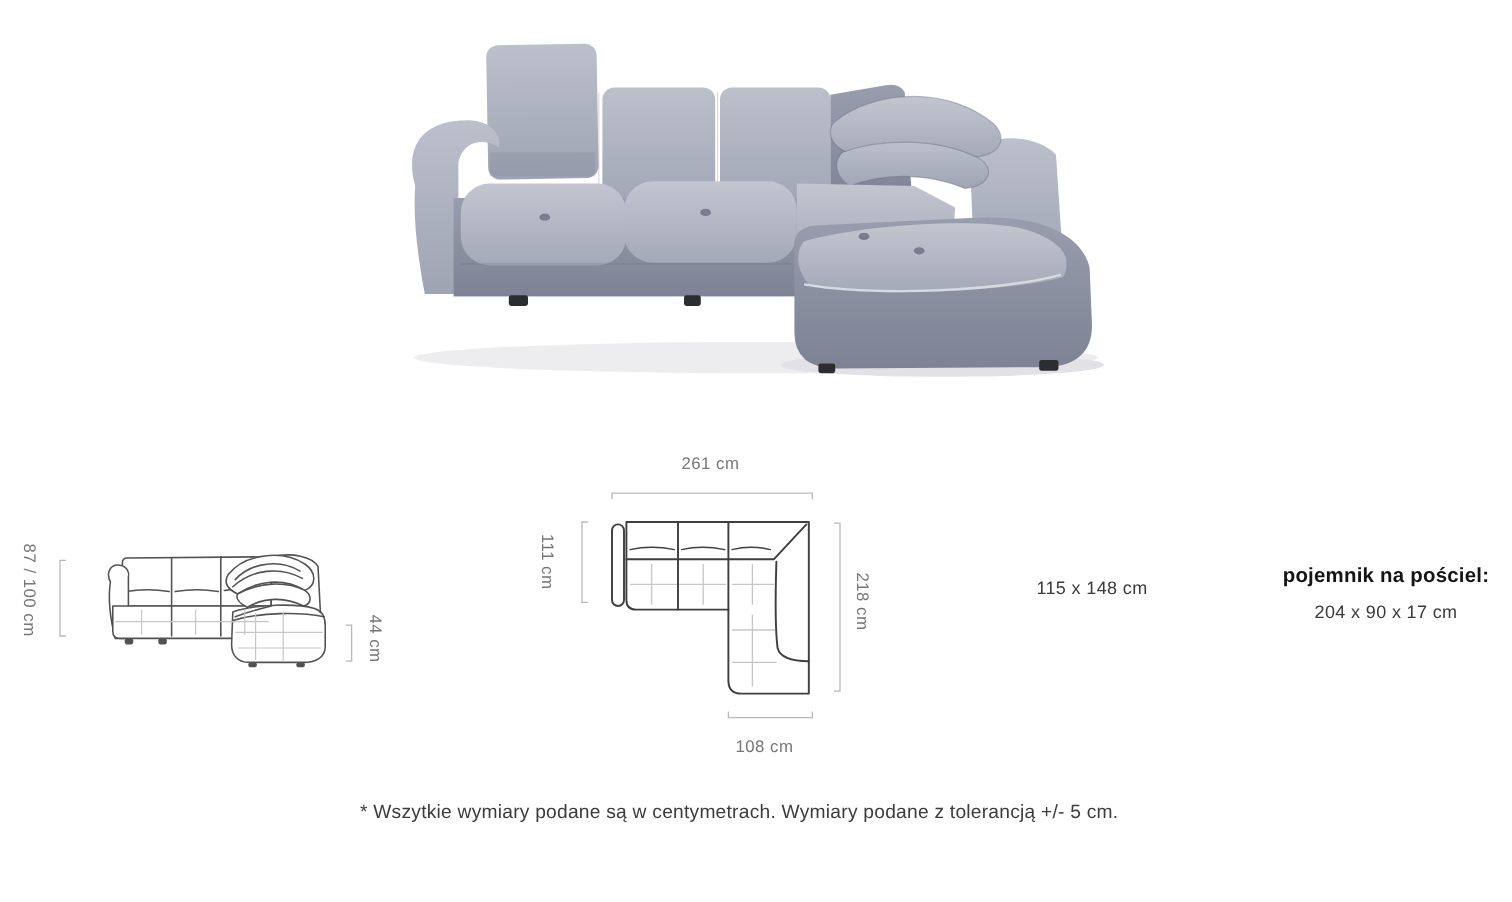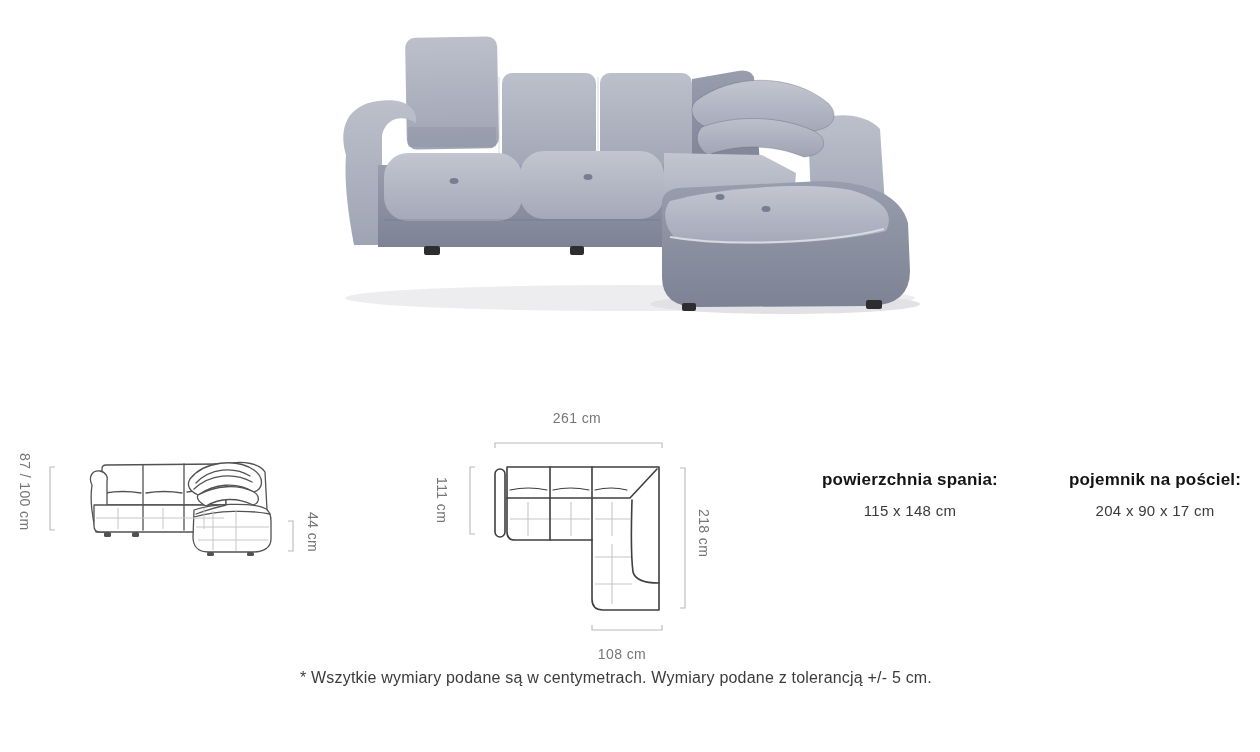--- a/index.html
+++ b/index.html
@@ -5,21 +5,21 @@
   * { margin:0; padding:0; box-sizing:border-box; }
   html,body { background:#ffffff; }
   body { font-family:"Liberation Sans", sans-serif; }
   .canvas { position:relative; width:1260px; height:752px; background:#fff; overflow:hidden; }
 
   
   .photo { position:absolute; left:330px; top:15px; width:600px; height:300px; }
 
   
   .side-view { position:absolute; left:8px; top:448px; width:330px; height:150px; }
-  .top-view  { position:absolute; left:440px; top:370px; width:290px; height:265px;margin-top:32px; }
+  .top-view  { position:absolute; left:455px; top:370px; width:290px; height:265px; }
   .diagram-svg { position:absolute; left:0; top:0; }
 
   .dim-label { position:absolute; font-size:14px; color:#767676; letter-spacing:.4px; white-space:nowrap; }
   .dim-label.h { transform:translateX(-50%); }
   .dim-label.v { writing-mode:vertical-rl; }
 
   
   .spec-block { position:absolute; top:470px; width:250px; text-align:center; }
   .spec-block .spec-title { font-size:17px; font-weight:700; color:#141414; letter-spacing:.2px; }
   .spec-block .spec-value { font-size:15px; color:#3a3a3a; margin-top:12px; letter-spacing:.3px; }
@@ -170,21 +170,20 @@
         <path d="M152,223 V228 H222 V223"></path>
       </g>
     </svg>
     <div class="dim-label h" style="left:137px; top:8px;">261 cm</div>
     <div class="dim-label v" style="left:-6px; top:75px;">111 cm</div>
     <div class="dim-label v" style="left:256px; top:107px;">218 cm</div>
     <div class="dim-label h" style="left:182px; top:244px;">108 cm</div>
   </div>
 
   <div class="spec-block" id="spec-1">
-    <div class="spec-title">powierzchnia spania:</div>
     <div class="spec-value">115 x 148 cm</div>
   </div>
   <div class="spec-block" id="spec-2">
     <div class="spec-title">pojemnik na pościel:</div>
     <div class="spec-value">204 x 90 x 17 cm</div>
   </div>
 
   <div class="footnote">* Wszytkie wymiary podane są w centymetrach. Wymiary podane z tolerancją +/- 5 cm.</div>
 
 </div>

